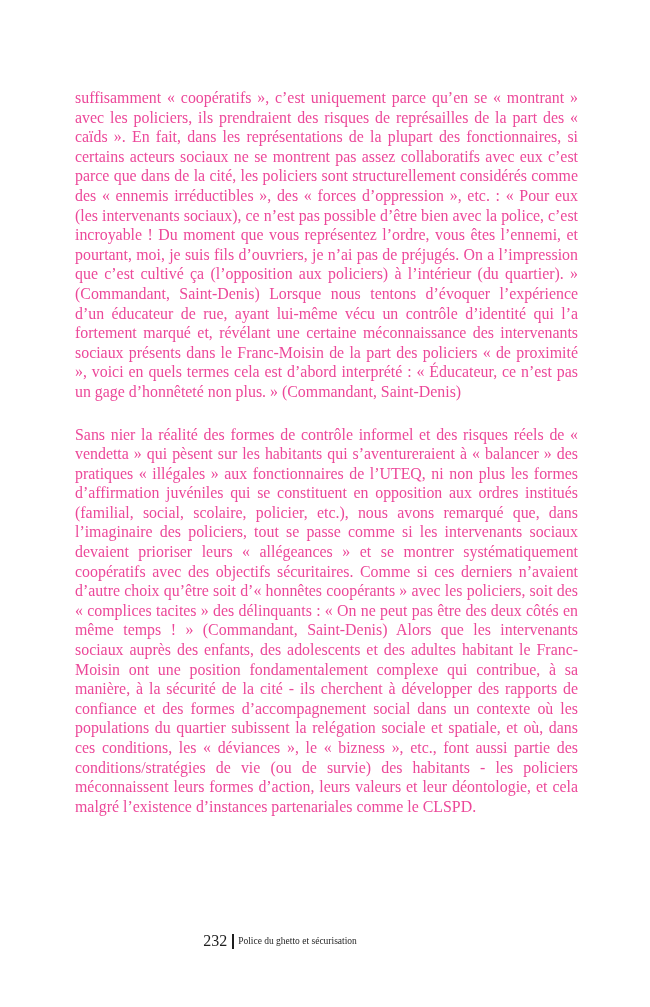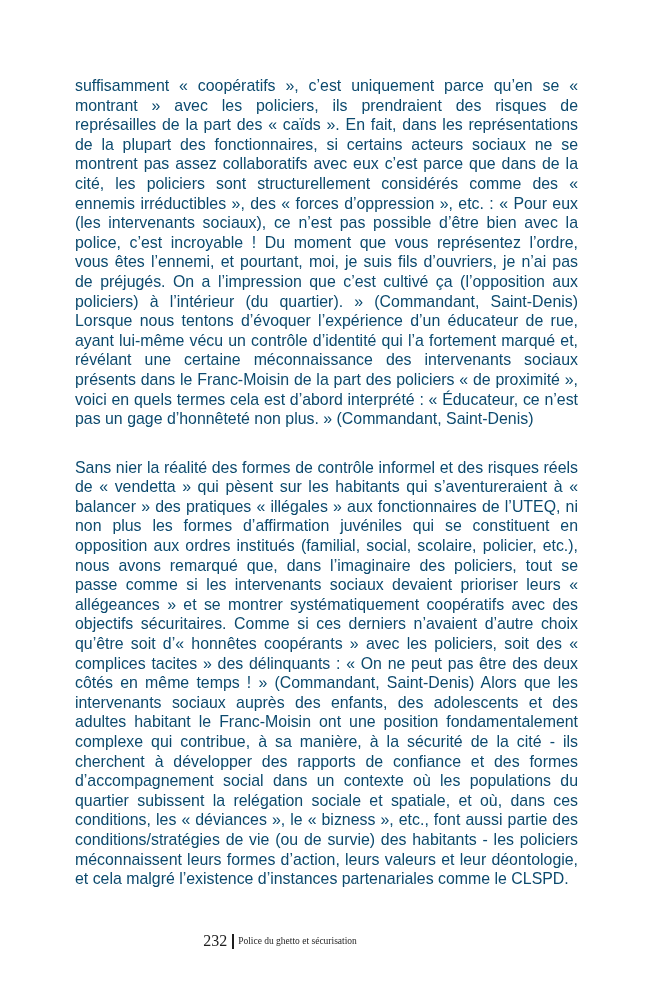--- a/index.html
+++ b/index.html
@@ -9,34 +9,34 @@
     }
     body {
       width: 650px;
       height: 1007px;
       position: relative;
       overflow: hidden;
     }
     .page {
       position: absolute;
       left: 75px;
-      top: 76px;
+      top: 88px;
       width: 503px;
-      font-family: Liberation Sans, sans-serif;
+      font-family: Liberation Serif, serif;
       font-size: 15.9px;
       line-height: 19.6px;
-      color: #0c4a6e;
+      color: #ec4899;
       text-align: justify;
       hyphens: none;
     }
     .page p {
       margin: 0;
     }
     .page p + p {
-      margin-top: 29px;
+      margin-top: 23px;
     }
     .page p.heading {
       font-style: italic;
     }
     .footer {
       position: absolute;
       top: 931px;
       left: 0;
       width: 560px;
       text-align: center;

